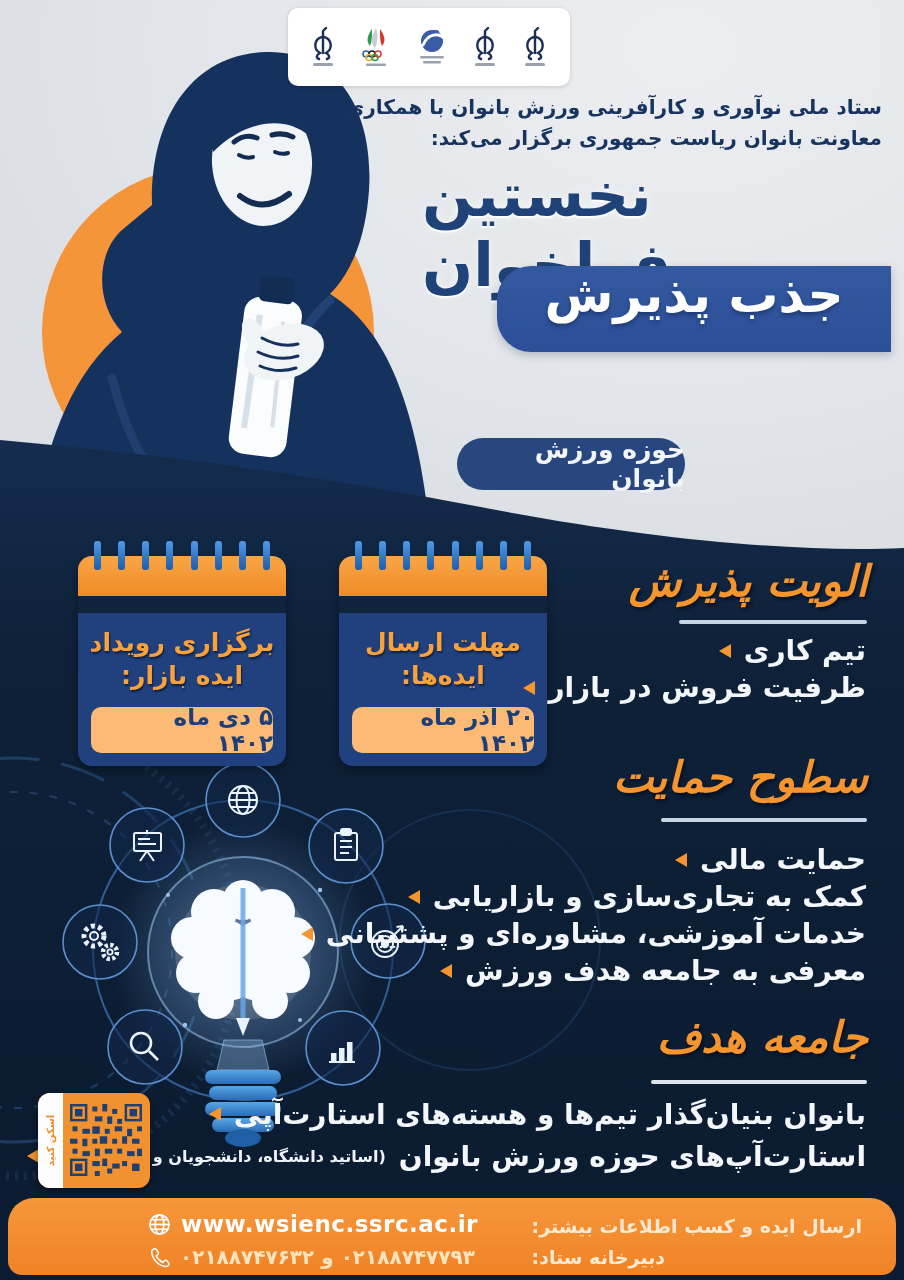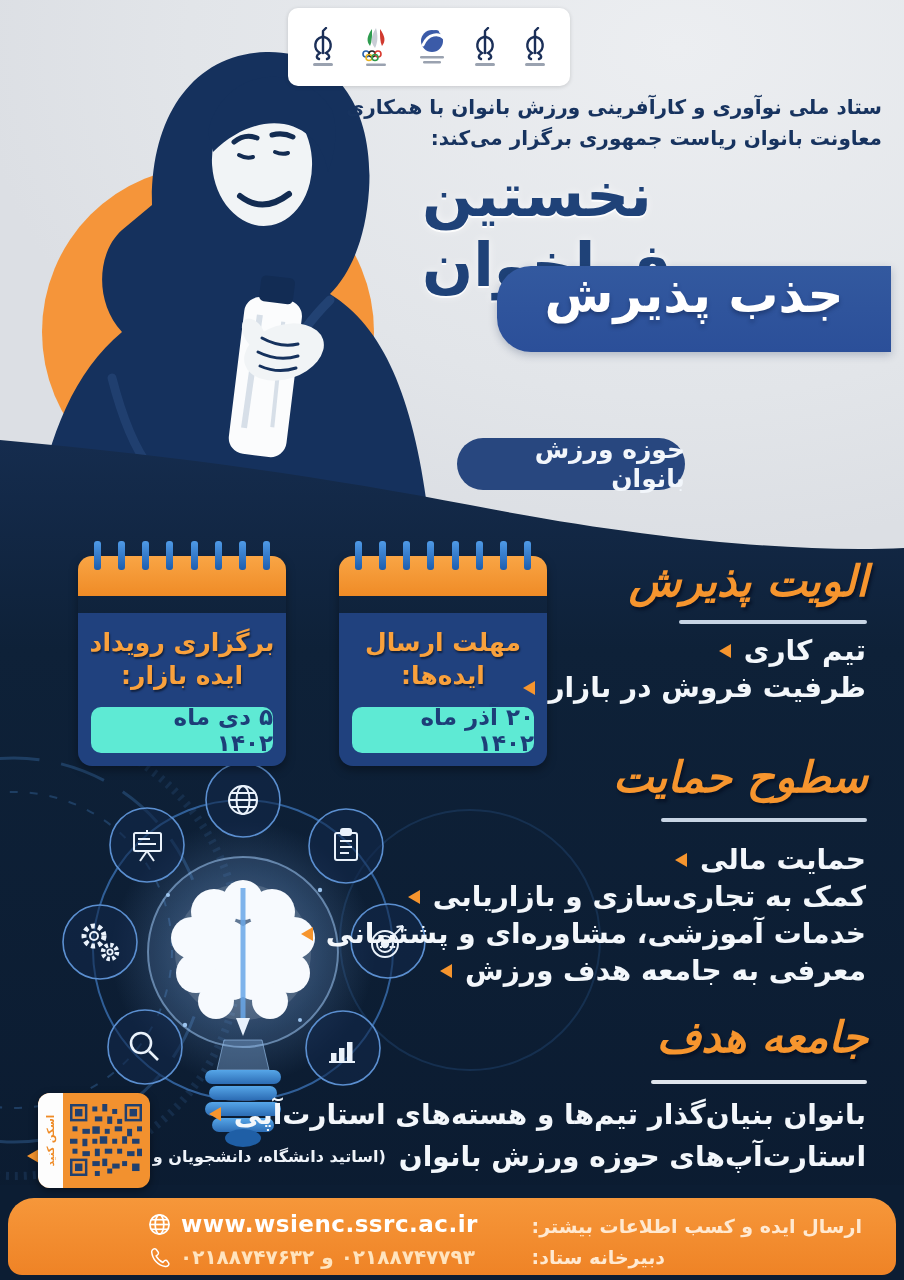--- a/index.html
+++ b/index.html
@@ -40,21 +40,21 @@
   .card{position:absolute;top:556px;width:208px;height:210px;z-index:4;}
   .card.deadline{left:339px;} .card.event{left:78px;}
   .pins{position:absolute;top:-15px;left:16px;right:16px;display:flex;justify-content:space-between;z-index:2;}
   .pin{width:7px;height:29px;border-radius:3px;background:linear-gradient(180deg,#4f9ae6,#1c5dae);}
   .card-inner{position:absolute;inset:0;border-radius:14px;overflow:hidden;
     box-shadow:0 4px 10px rgba(0,0,0,.35);}
   .card-head{height:40px;background:linear-gradient(180deg,#f9a545,#ef8b26);}
   .card-body{position:absolute;top:40px;bottom:0;left:0;right:0;background:#20417e;margin-top:17px;}
   .card-label{margin-top:13px;direction:rtl;text-align:center;color:#f9a13c;
     font-size:25px;font-weight:800;line-height:33px;text-shadow:1px 2px 2px rgba(0,0,0,.5);}
-  .date-pill{position:absolute;bottom:13px;left:13px;right:13px;height:46px;background:#5eead4;
+  .date-pill{position:absolute;bottom:13px;left:13px;right:13px;height:46px;background:#fdba74;
     border-radius:10px;display:flex;align-items:center;justify-content:center;padding-left:48px;}
   .date-pill span{direction:rtl;color:#1d3e78;font-size:23px;font-weight:800;}
   
   .sec-title{position:absolute;z-index:4;direction:rtl;color:#f6952e;font-size:43px;font-weight:800;
     text-shadow:2px 3px 3px rgba(4,12,30,.65);right:36px;text-align:left;font-style:italic;}
   .sec-rule{position:absolute;z-index:4;right:37px;height:4px;border-radius:2px;background:#c7d4e4;}
   .list{position:absolute;z-index:4;right:38px;display:flex;flex-direction:column;}
   .li{display:flex;align-items:center;justify-content:flex-end;gap:13px;height:37px;}
   .li .t{direction:rtl;font-weight:700;font-size:28px;color:#f3f7fb;white-space:nowrap;}
   .li .note{direction:rtl;font-weight:600;font-size:16px;color:#eef3f9;white-space:nowrap;}

